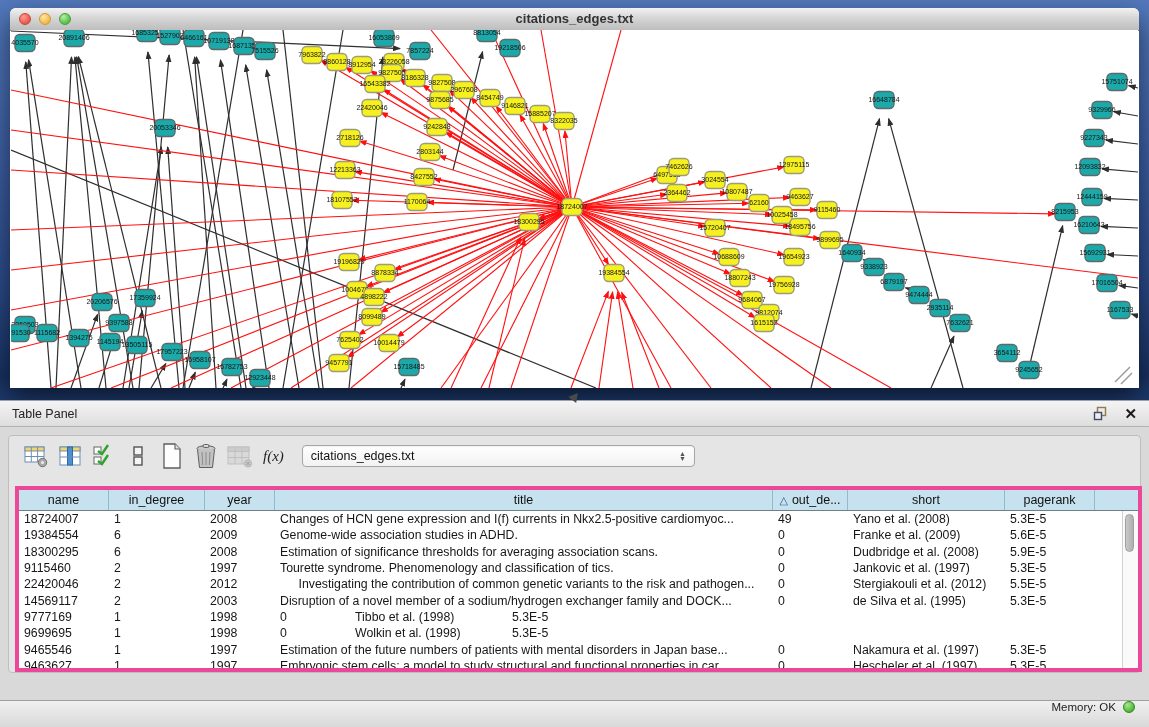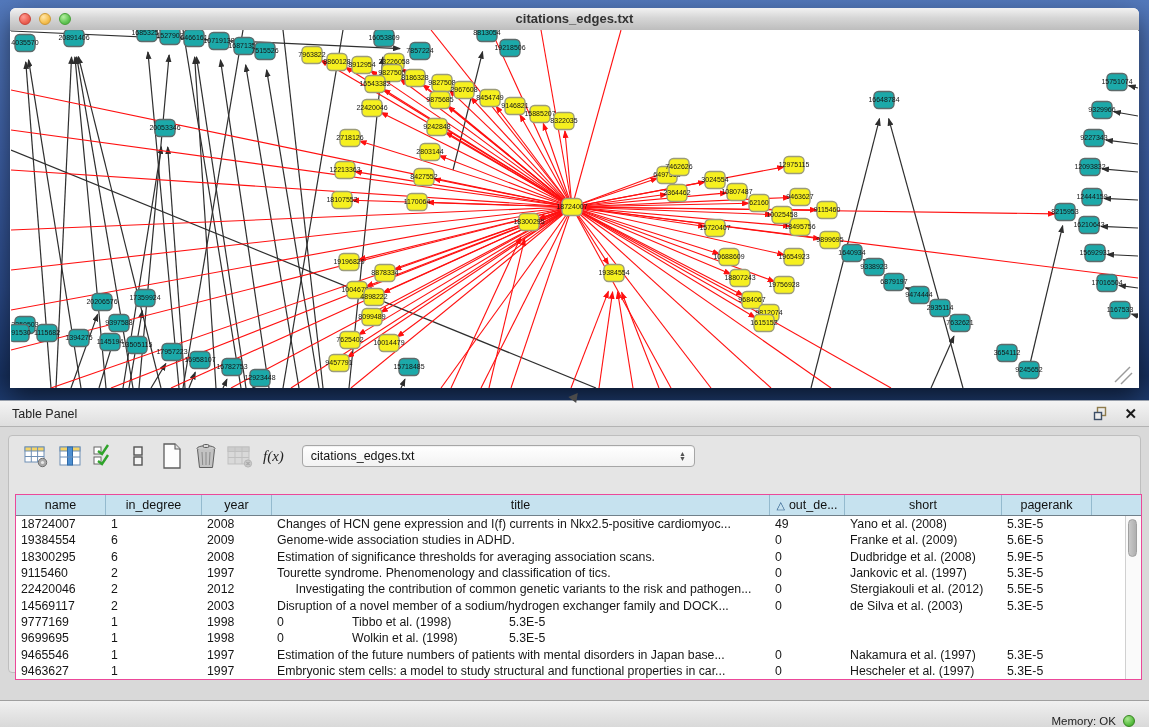--- a/index.html
+++ b/index.html
@@ -74,21 +74,21 @@
     width:393px;height:22px;background:linear-gradient(#FFFFFF,#F2F2F2);
     border:1px solid #A6A6A6;border-radius:4px;display:flex;align-items:center;
     padding:0 8px;box-sizing:border-box;font-size:12.5px;color:#111;margin-left:8px;
     box-shadow:inset 0 1px 1px rgba(0,0,0,.06);
   }
   .combo .cspacer{flex:1;}
   .stepper{display:flex;flex-direction:column;line-height:5px;font-size:7px;color:#555;}
   
   .table-wrap{
     position:absolute;left:6px;top:50px;width:1127px;height:186px;
-    border:1px solid #ec4899;background:#fff;box-sizing:border-box;overflow:hidden;margin-top:8px;
+    border:4px solid #ec4899;background:#fff;box-sizing:border-box;overflow:hidden;
   }
   .thead{display:flex;height:21px;background:#C6E2EF;border-bottom:1px solid #70808A;box-sizing:border-box;}
   .th{
     display:flex;align-items:center;justify-content:center;font-size:12.5px;color:#111;
     border-right:1px solid #94BACE;box-sizing:border-box;overflow:hidden;white-space:nowrap;flex:0 0 auto;
   }
   .th .sortmark{color:#2A5B8A;margin-right:4px;font-size:11px;}
   .tr{display:flex;height:16.3px;align-items:center;}
   .td{
     font-size:12.3px;color:#161616;padding-left:5px;box-sizing:border-box;
@@ -112,21 +112,21 @@
   .seg .tab{
     font-size:12.5px;padding:3px 13px;background:linear-gradient(#FDFDFD,#F0F0F0);
     color:#141414;border-right:1px solid #B9B9B9;cursor:default;
   }
   .seg .tab:last-child{border-right:none;}
   .seg .tab.sel{background:linear-gradient(#8F8F8F,#6F6F6F);color:#F2F2F2;}
   
   .statusbar{
     position:absolute;left:0;top:700px;width:1149px;height:27px;
     background:linear-gradient(#F0F0F0,#D9D9D9);border-top:1px solid #9F9F9F;
-    display:flex;align-items:flex-end;justify-content:flex-end;gap:7px;
+    display:flex;align-items:flex-start;justify-content:flex-end;gap:7px;
     padding-right:14px;box-sizing:border-box;font-size:11.5px;color:#222;
   }
   .memdot{
     width:12px;height:12px;border-radius:50%;
     background:radial-gradient(circle at 35% 30%,#A9E88F,#55BB3E 65%,#3E9B2B);
     border:1px solid #35851F;box-sizing:border-box;
   }
 </style>
 </head>
 <body>
@@ -848,21 +848,21 @@
             <div class="td" style="width: 75px;">0</div>
             <div class="td" style="width: 157px;">Stergiakouli et al. (2012)</div>
             <div class="td" style="width: 90px;">5.5E-5</div>
           </div>
           <div class="tr">
             <div class="td" style="width: 90px;">14569117</div>
             <div class="td" style="width: 96px;">2</div>
             <div class="td" style="width: 70px;">2003</div>
             <div class="td" style="width: 498px;">Disruption of a novel member of a sodium/hydrogen exchanger family and DOCK...</div>
             <div class="td" style="width: 75px;">0</div>
-            <div class="td" style="width: 157px;">de Silva et al. (2003)</div>
+            <div class="td" style="width: 157px;">de Silva et al. (1995)</div>
             <div class="td" style="width: 90px;">5.3E-5</div>
           </div>
           <div class="tr">
             <div class="td" style="width: 90px;">9777169</div>
             <div class="td" style="width: 96px;">1</div>
             <div class="td" style="width: 70px;">1998</div>
             <div class="td" style="width: 75px;">0</div>
             <div class="td" style="width: 157px;">Tibbo et al. (1998)</div>
             <div class="td" style="width: 90px;">5.3E-5</div>
           </div>

